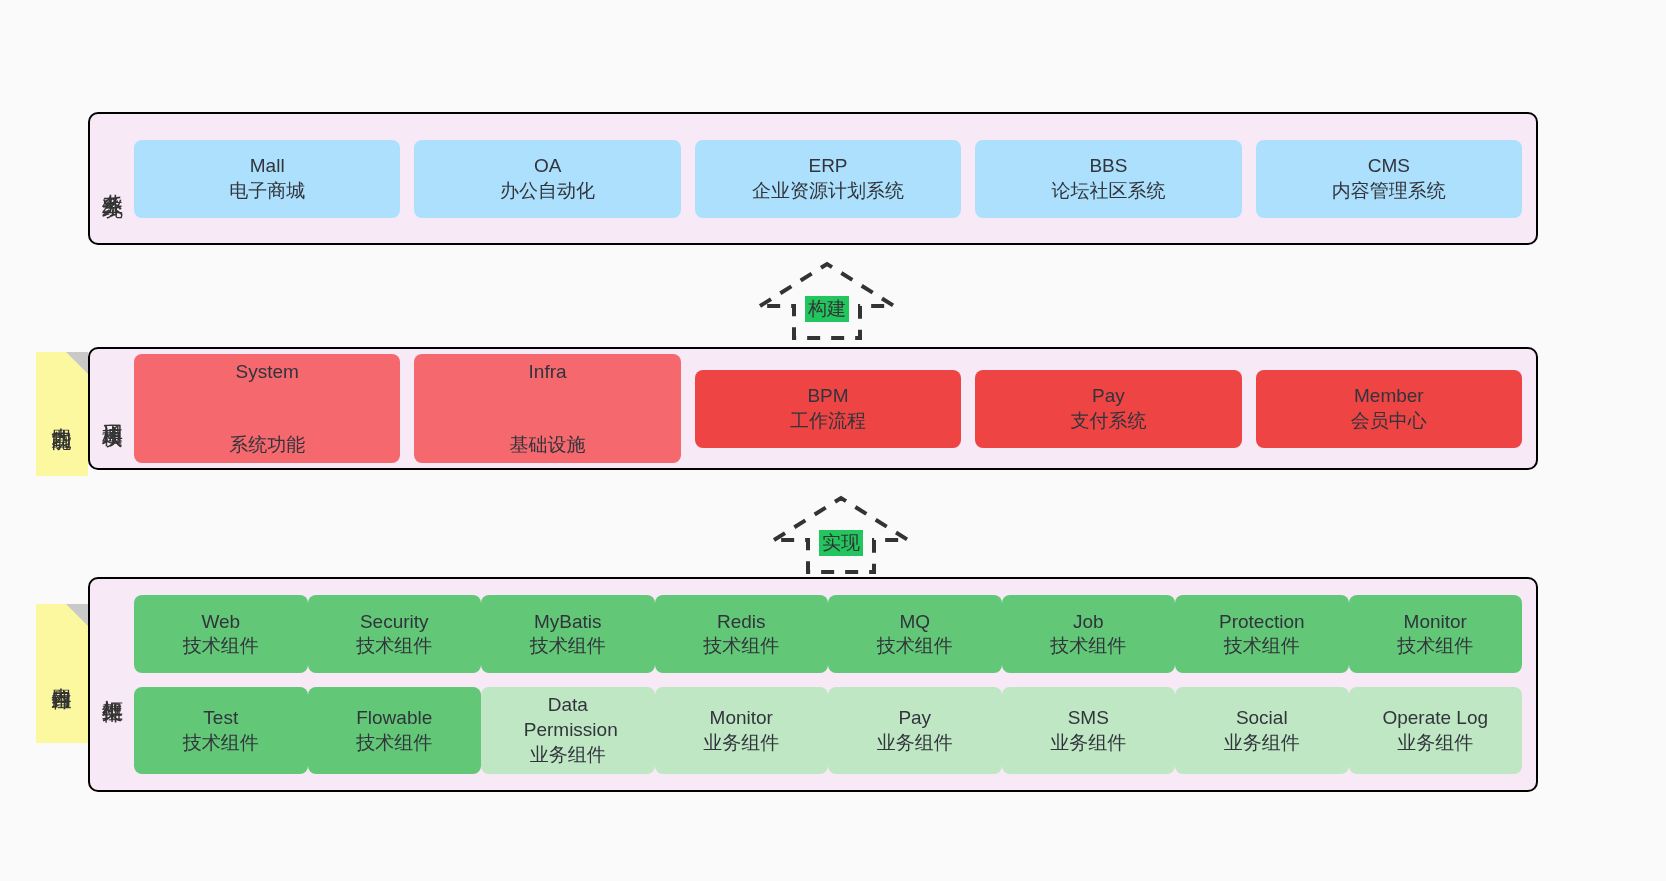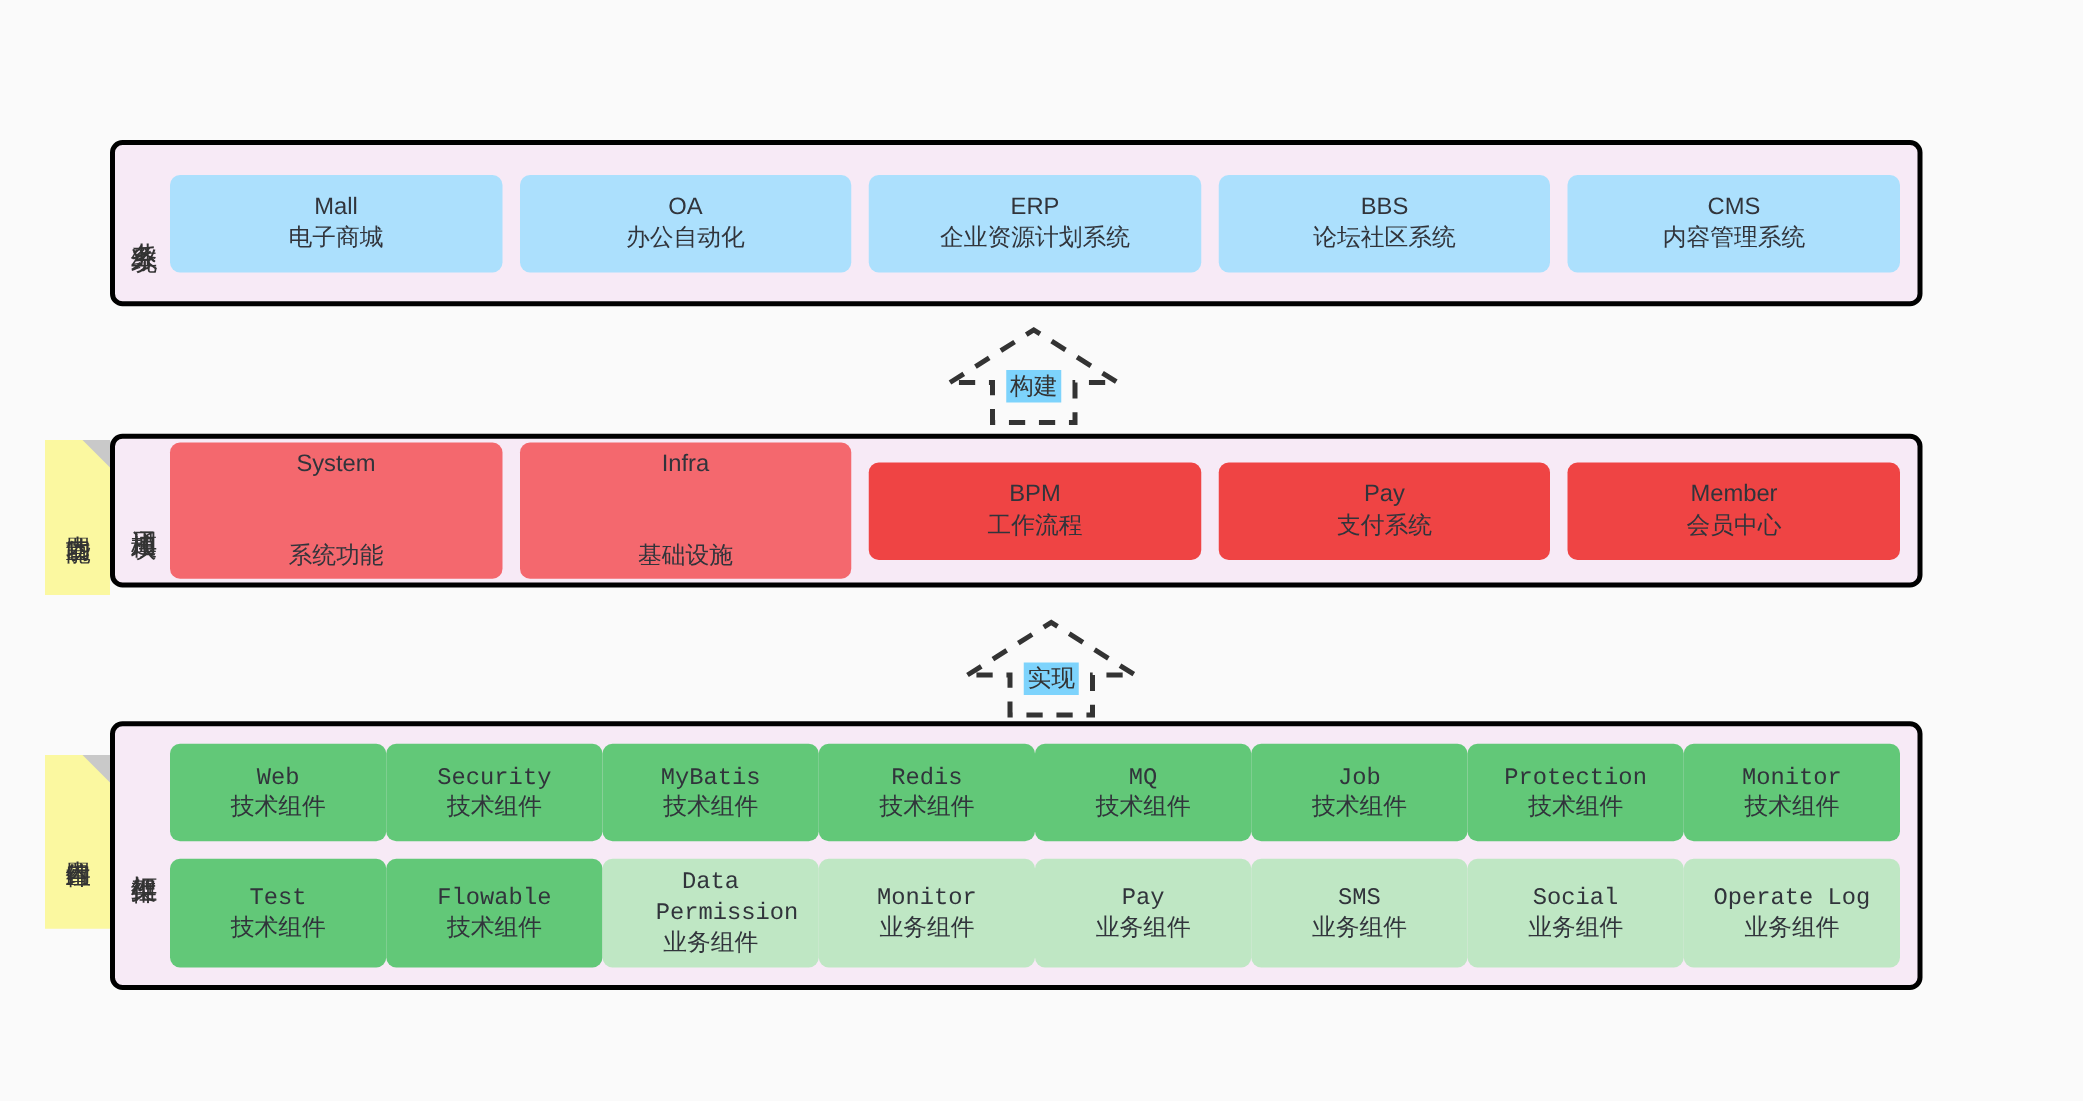--- a/index.html
+++ b/index.html
@@ -18,21 +18,21 @@
 
   .canvas {
     position: absolute;
     inset: 0;
   }
 
   
   .layer {
     position: absolute;
     background: #f7eaf6;
-    border: 4px solid #000000;
+    border: 2px solid #000000;
     border-radius: 10px;
     box-sizing: border-box;
     display: flex;
     align-items: stretch;
   }
 
   .layer-title {
     flex: 0 0 auto;
     width: 44px;
     display: flex;
@@ -62,21 +62,20 @@
     justify-content: center;
     gap: 14px;
     padding: 14px 14px 14px 0;
   }
 
   .card-row {
     display: flex;
     width: 100%;
     gap: 0;
     justify-content: space-between;
-    font-family: Liberation Mono, monospace;
   }
 
   .card {
     flex: 1 1 0;
     border-radius: 8px;
     min-height: 78px;
     display: flex;
     flex-direction: column;
     align-items: center;
     justify-content: center;
@@ -128,21 +127,21 @@
   .arrow {
     position: absolute;
   }
   .arrow svg { display: block; }
   .arrow .arrow-label {
     position: absolute;
     left: 50%;
     transform: translateX(-50%);
     font-size: 19px;
     color: #333333;
-    background: #7dd3fc;
+    background: #22c55e;
     padding: 0 3px;
     white-space: nowrap;
     user-select: none;
   }
 </style>
 </head>
 <body>
 
 <div class="canvas">
 

